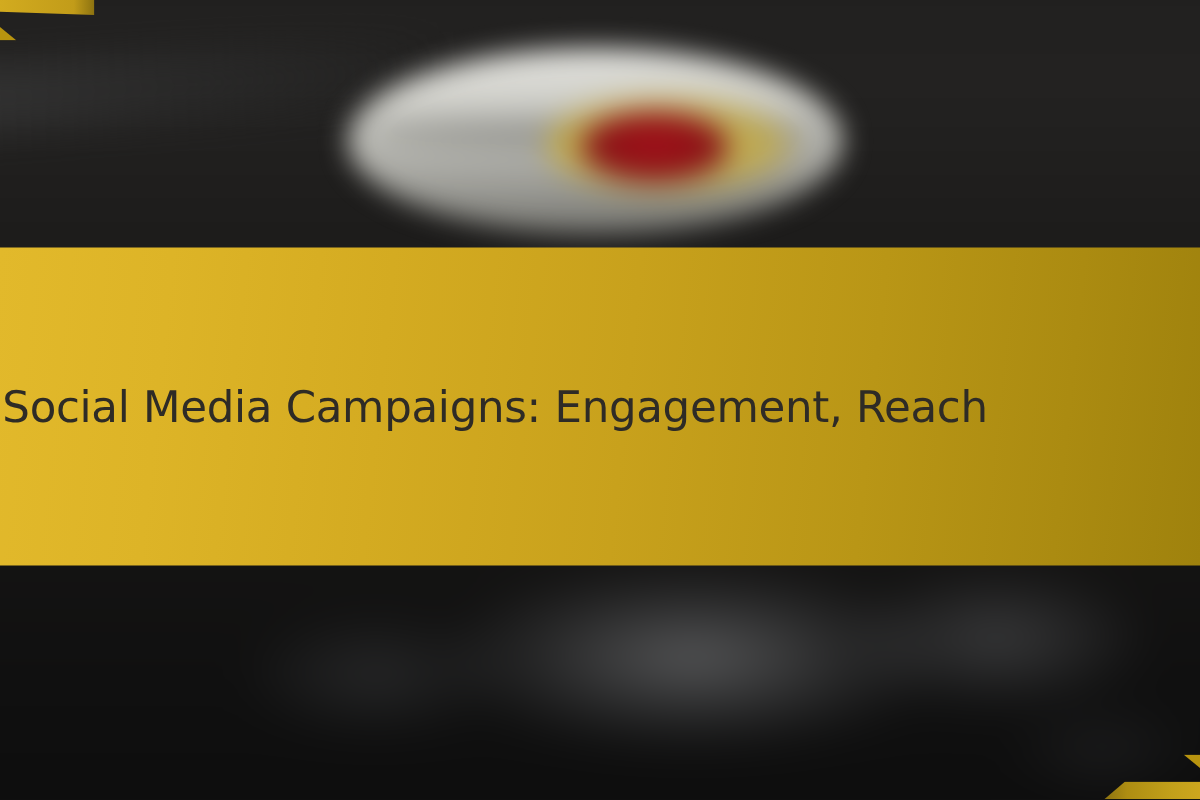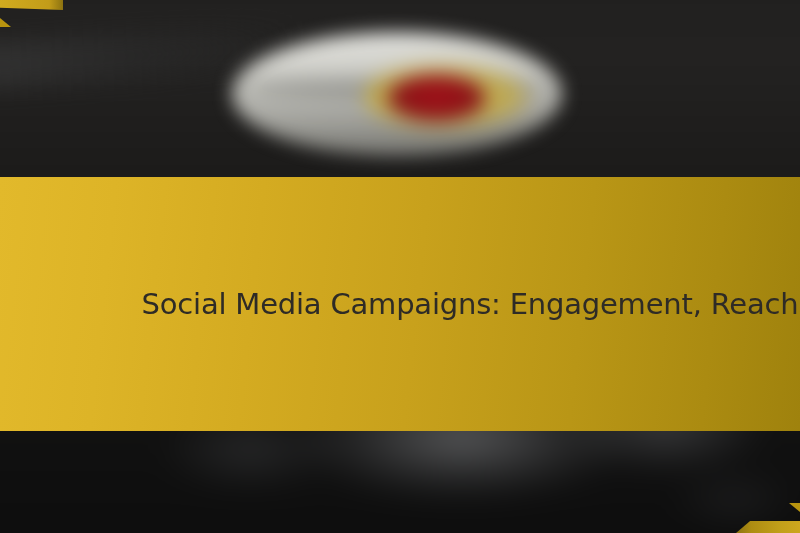--- a/index.html
+++ b/index.html
@@ -91,25 +91,25 @@
       #8e1016 48%,
       rgba(110,14,20,0.75) 78%,
       rgba(90,12,18,0.0) 100%);
     filter:blur(3px);
   }
 
   
   .title-band {
     position:absolute;
     left:0; right:0;
-    top:177px;
-    height:254px;
+    top:165px;
+    height:212px;
     display:flex;
     align-items:center;
-    justify-content:flex-end;
+    justify-content:flex-start;
     background:linear-gradient(96deg,
       #e2b92b 0%,
       #ddb427 14%,
       #d4ab21 32%,
       #c8a11c 52%,
       #b99616 72%,
       #ab8b11 88%,
       #9f820d 100%);
   }
 

